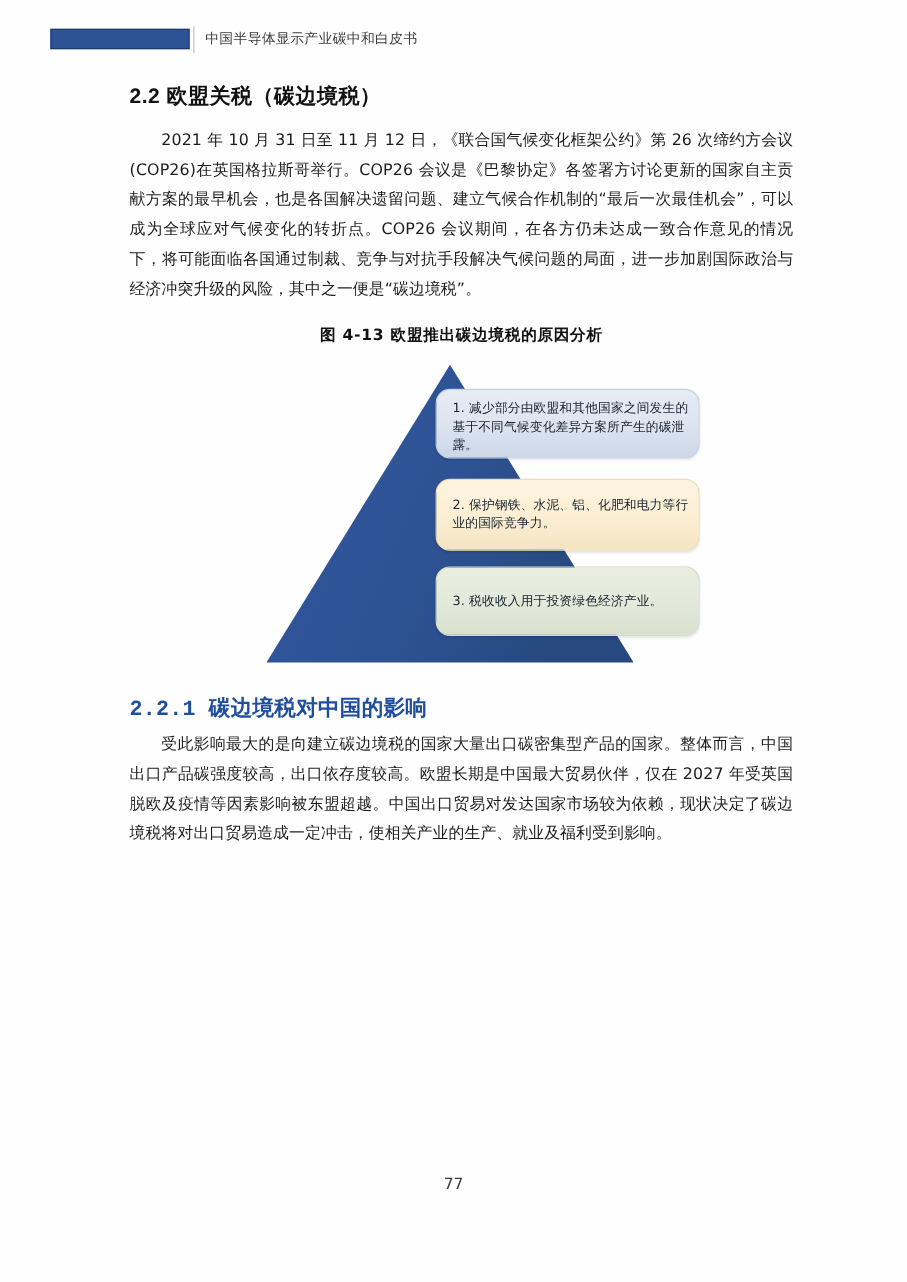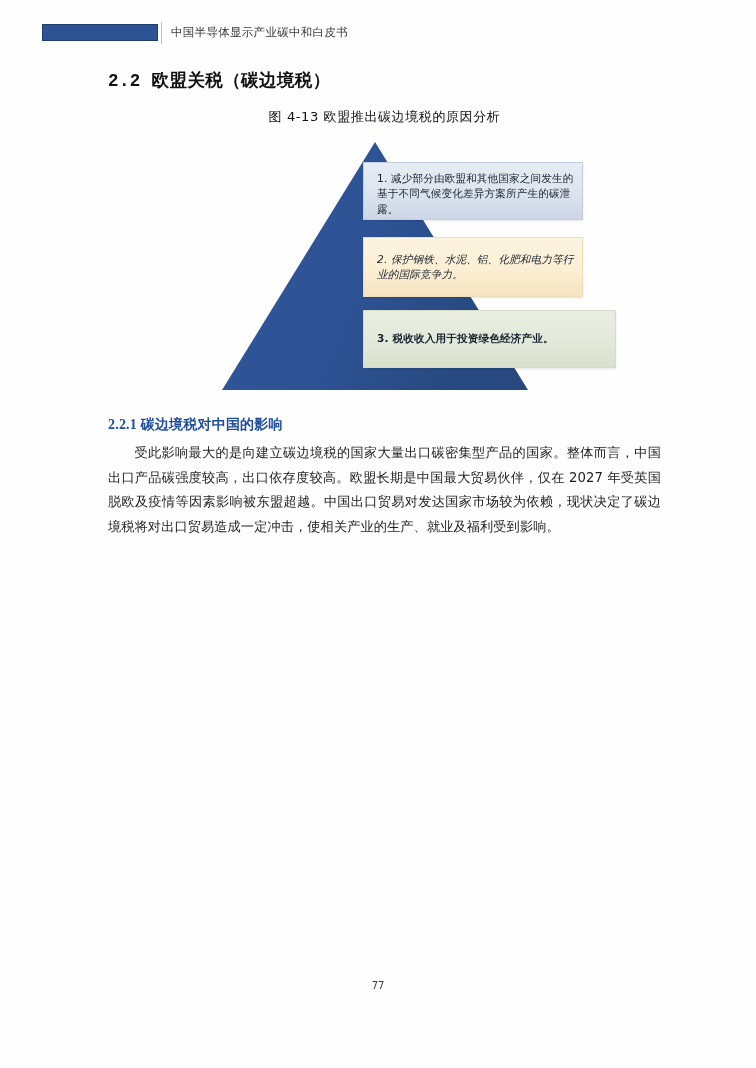--- a/index.html
+++ b/index.html
@@ -67,30 +67,30 @@
     left: 108px;
     top: 68px;
     width: 553px;
   }
 
   h2.sec-title {
     margin: 0 0 14px 0;
     font-size: 17.5px;
     font-weight: bold;
     color: #111111;
-    font-family: Liberation Mono, monospace;
+    font-family: Liberation Sans, sans-serif;
     letter-spacing: 0.4px;
   }
 
   h3.subsec-title {
     margin: 14px 0 7px 0;
-    font-size: 14px;
+    font-size: 18px;
     font-weight: bold;
     color: #1f4e9c;
-    font-family: Liberation Serif, serif;
+    font-family: Liberation Mono, monospace;
     letter-spacing: 0.2px;
   }
 
   p.para {
     margin: 0 0 1px 0;
     font-size: 13.2px;
     line-height: 24.7px;
     text-align: justify;
     text-justify: inter-ideograph;
     text-indent: 2em;
@@ -100,21 +100,21 @@
   }
 
   
   .figure-block {
     margin: 16px 0 0 0;
     width: 553px;
   }
   .fig-caption {
     text-align: center;
     font-size: 13px;
-    font-weight: normal;
+    font-weight: bold;
     color: #111;
     font-family: "DejaVu Sans", "Liberation Sans", sans-serif;
     margin-bottom: 8px;
     letter-spacing: 0.6px;
   }
   .pyramid-wrap {
     position: relative;
     width: 553px;
     height: 268px;
   }
@@ -130,21 +130,21 @@
     position: absolute;
     left: 0;
     top: 0;
     width: 553px;
     height: 268px;
     pointer-events: none;
   }
   .card {
     position: absolute;
     box-sizing: border-box;
-    border-radius: 0;
+    border-radius: 12px;
     padding: 8px 0 8px 13px;
     font-size: 10.6px;
     line-height: 15.4px;
     color: #16212e;
     font-family: "DejaVu Sans", "Liberation Sans", sans-serif;
     letter-spacing: 0.15px;
     pointer-events: auto;
     box-shadow: 0 1px 2px rgba(0,0,0,0.10);
   }
   .card-1 {
@@ -157,61 +157,60 @@
   }
   .card-2 {
     left: 255px;
     top: 103px;
     width: 220px;
     height: 60px;
     background: linear-gradient(180deg, #fdf4e0 0%, #fbeed2 55%, #f5e4c0 100%);
     border: 1px solid #eeddb9;
     display: flex;
     align-items: center;
-    font-style: italic;
   }
   .card-3 {
     left: 255px;
     top: 176px;
-    width: 253px;
+    width: 220px;
     height: 58px;
     background: linear-gradient(180deg, #e9eee1 0%, #e3e9da 55%, #d8e0cd 100%);
     border: 1px solid #d4dcc8;
     display: flex;
     align-items: center;
-    font-weight: bold;
   }
 
   
   .page-number {
     position: absolute;
     left: 0;
     top: 980px;
     width: 756px;
     text-align: center;
-    font-size: 10px;
+    font-size: 13px;
     color: #3a3a3a;
     font-family: "DejaVu Sans", "Liberation Sans", sans-serif;
   }
 </style>
 </head>
 <body>
 
 <div class="page">
 
   <div class="header">
     <div class="header-bar"></div>
     <div class="header-rule"></div>
     <div class="header-title">中国半导体显示产业碳中和白皮书</div>
   </div>
 
   <div class="content">
 
     <h2 class="sec-title">2.2  欧盟关税（碳边境税）</h2>
 
+    <p class="para">2021 年 10 月 31 日至 11 月 12 日，《联合国气候变化框架公约》第 26 次缔约方会议(COP26)在英国格拉斯哥举行。COP26 会议是《巴黎协定》各签署方讨论更新的国家自主贡献方案的最早机会，也是各国解决遗留问题、建立气候合作机制的“最后一次最佳机会”，可以成为全球应对气候变化的转折点。COP26 会议期间，在各方仍未达成一致合作意见的情况下，将可能面临各国通过制裁、竞争与对抗手段解决气候问题的局面，进一步加剧国际政治与经济冲突升级的风险，其中之一便是“碳边境税”。</p>
 
 
     <div class="figure-block">
       <div class="fig-caption">图 4-13  欧盟推出碳边境税的原因分析</div>
 
       <div class="pyramid-wrap">
 
         <svg class="pyramid" viewBox="0 0 306 250" preserveAspectRatio="none">
           <defs>
             <linearGradient id="pyrGrad" x1="0" y1="0" x2="1" y2="0.35">

